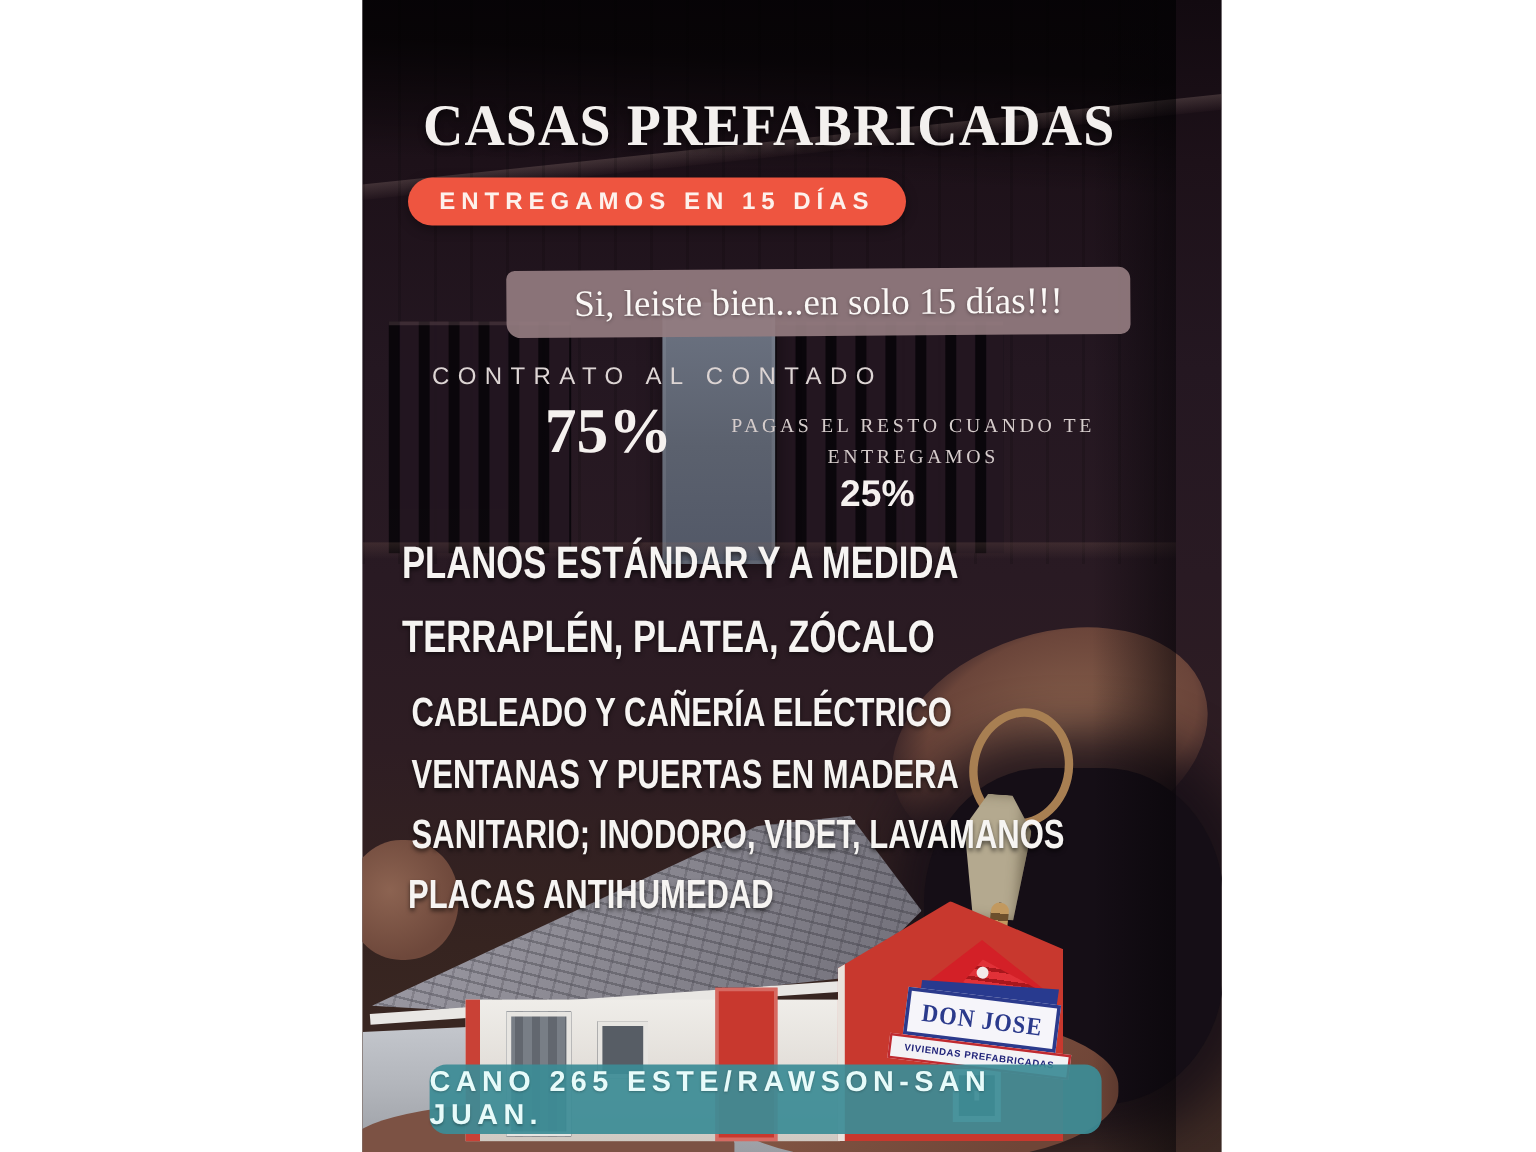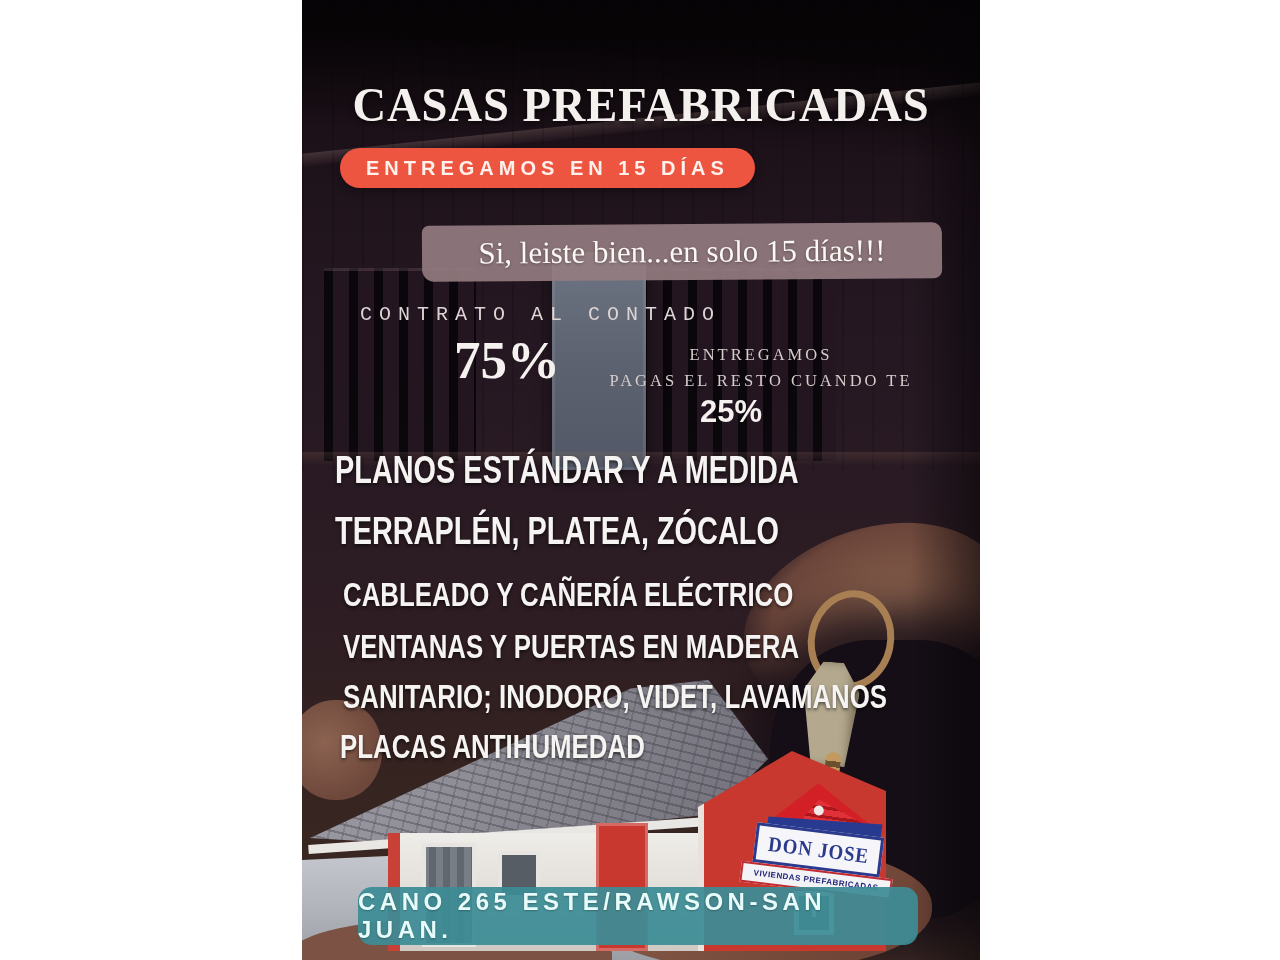--- a/index.html
+++ b/index.html
@@ -1,20 +1,20 @@
 <!DOCTYPE html>
 <html><head>
 <meta charset="utf-8">
 <style>
   html,body{margin:0;padding:0;}
   .page{position:relative;width:1280px;height:960px;background:#ffffff;overflow:hidden;
         font-family:"Liberation Sans",sans-serif;}
   .flyer{position:absolute;left:302px;top:0;width:678px;height:960px;overflow:hidden;
          background:linear-gradient(180deg,#120a10 0%,#1d1119 14%,#241721 32%,#291a23 50%,
-                    #2e1d23 65%,#362420 82%,#3e2b25 100%);}
+                    #2e1d23 65%,#362420 82%,#3e2b25 100%);padding-left:38px;}
   .flyer *{position:absolute;}
 
   
   .scene{left:0;top:0;width:678px;height:960px;}
   .gable-shadow{left:0;top:0;width:678px;height:230px;
       background:linear-gradient(183deg,rgba(0,0,0,.65) 25%,rgba(0,0,0,0) 62%);}
   .roofline{left:-50px;top:118px;width:780px;height:13px;transform:rotate(-6deg);
       background:linear-gradient(180deg,rgba(150,125,120,.30),rgba(60,40,45,.15));}
   .siding{left:0;top:0;width:678px;height:470px;opacity:.5;
       background:repeating-linear-gradient(90deg,rgba(0,0,0,.28) 0 2px,transparent 2px 30px);}
@@ -89,21 +89,21 @@
       font-family:"Liberation Serif",serif;font-weight:700;font-size:49px;color:#f3f0ee;
       transform:scaleX(.95);letter-spacing:1px;text-shadow:0 2px 6px rgba(0,0,0,.6);}
   .badge-orange{left:38px;top:148px;z-index:6;background:#ee5540;border-radius:22px;
       padding:9px 26px 8px;font-size:20px;font-weight:700;letter-spacing:5px;color:#fdf1ec;
       box-shadow:0 3px 10px rgba(0,0,0,.35);}
   .band{left:120px;top:224px;width:520px;height:56px;z-index:6;
       background:rgba(148,124,128,.92);border-radius:7px 10px 8px 12px;
       display:flex;align-items:center;justify-content:center;transform:rotate(-.4deg);}
   .band span{position:static;font-family:"Liberation Serif",serif;font-size:31px;
       color:#fbf8f6;text-shadow:0 1px 3px rgba(0,0,0,.35);}
-  .contract-label{left:58px;top:303px;z-index:6;font-family:Liberation Mono, monospace;
+  .contract-label{left:58px;top:303px;z-index:6;font-family:Liberation Sans, sans-serif;
       font-size:20px;letter-spacing:7px;color:#ddd5d4;}
   .pct-75{left:152px;top:330px;z-index:6;font-family:"Liberation Serif",serif;
       font-weight:700;font-size:53px;color:#f5f1ef;}
   .rest-label{left:296px;top:342px;width:326px;z-index:6;text-align:center;
       font-family:"Liberation Serif",serif;font-size:16.5px;letter-spacing:3px;
       color:#d6cdcc;line-height:26px;}
   .rest-label span{position:static;display:block;}
   .pct-25{left:398px;top:394px;z-index:6;font-family:Liberation Sans, sans-serif;
       font-weight:700;font-size:31px;color:#f5f1ef;}
 
@@ -191,22 +191,22 @@
     <div class="badge-orange">ENTREGAMOS EN 15 DÍAS</div>
 
     <div class="band">
       <span>Si, leiste bien...en solo 15 días!!!</span>
     </div>
 
     <div class="contract-label">CONTRATO AL CONTADO</div>
     <div class="pct-75">75%</div>
 
     <div class="rest-label">
+      <span>PAGAS EL RESTO CUANDO TE</span>
       <span>ENTREGAMOS</span>
-      <span>PAGAS EL RESTO CUANDO TE</span>
     </div>
     <div class="pct-25">25%</div>
 
     <div class="feat f0">PLANOS ESTÁNDAR Y A MEDIDA</div>
     <div class="feat f1">TERRAPLÉN,  PLATEA, ZÓCALO</div>
     <div class="feat f2">CABLEADO Y CAÑERÍA ELÉCTRICO</div>
     <div class="feat f3">VENTANAS Y PUERTAS EN MADERA</div>
     <div class="feat f4">SANITARIO; INODORO, VIDET,  LAVAMANOS</div>
     <div class="feat f5">PLACAS ANTIHUMEDAD</div>
 

